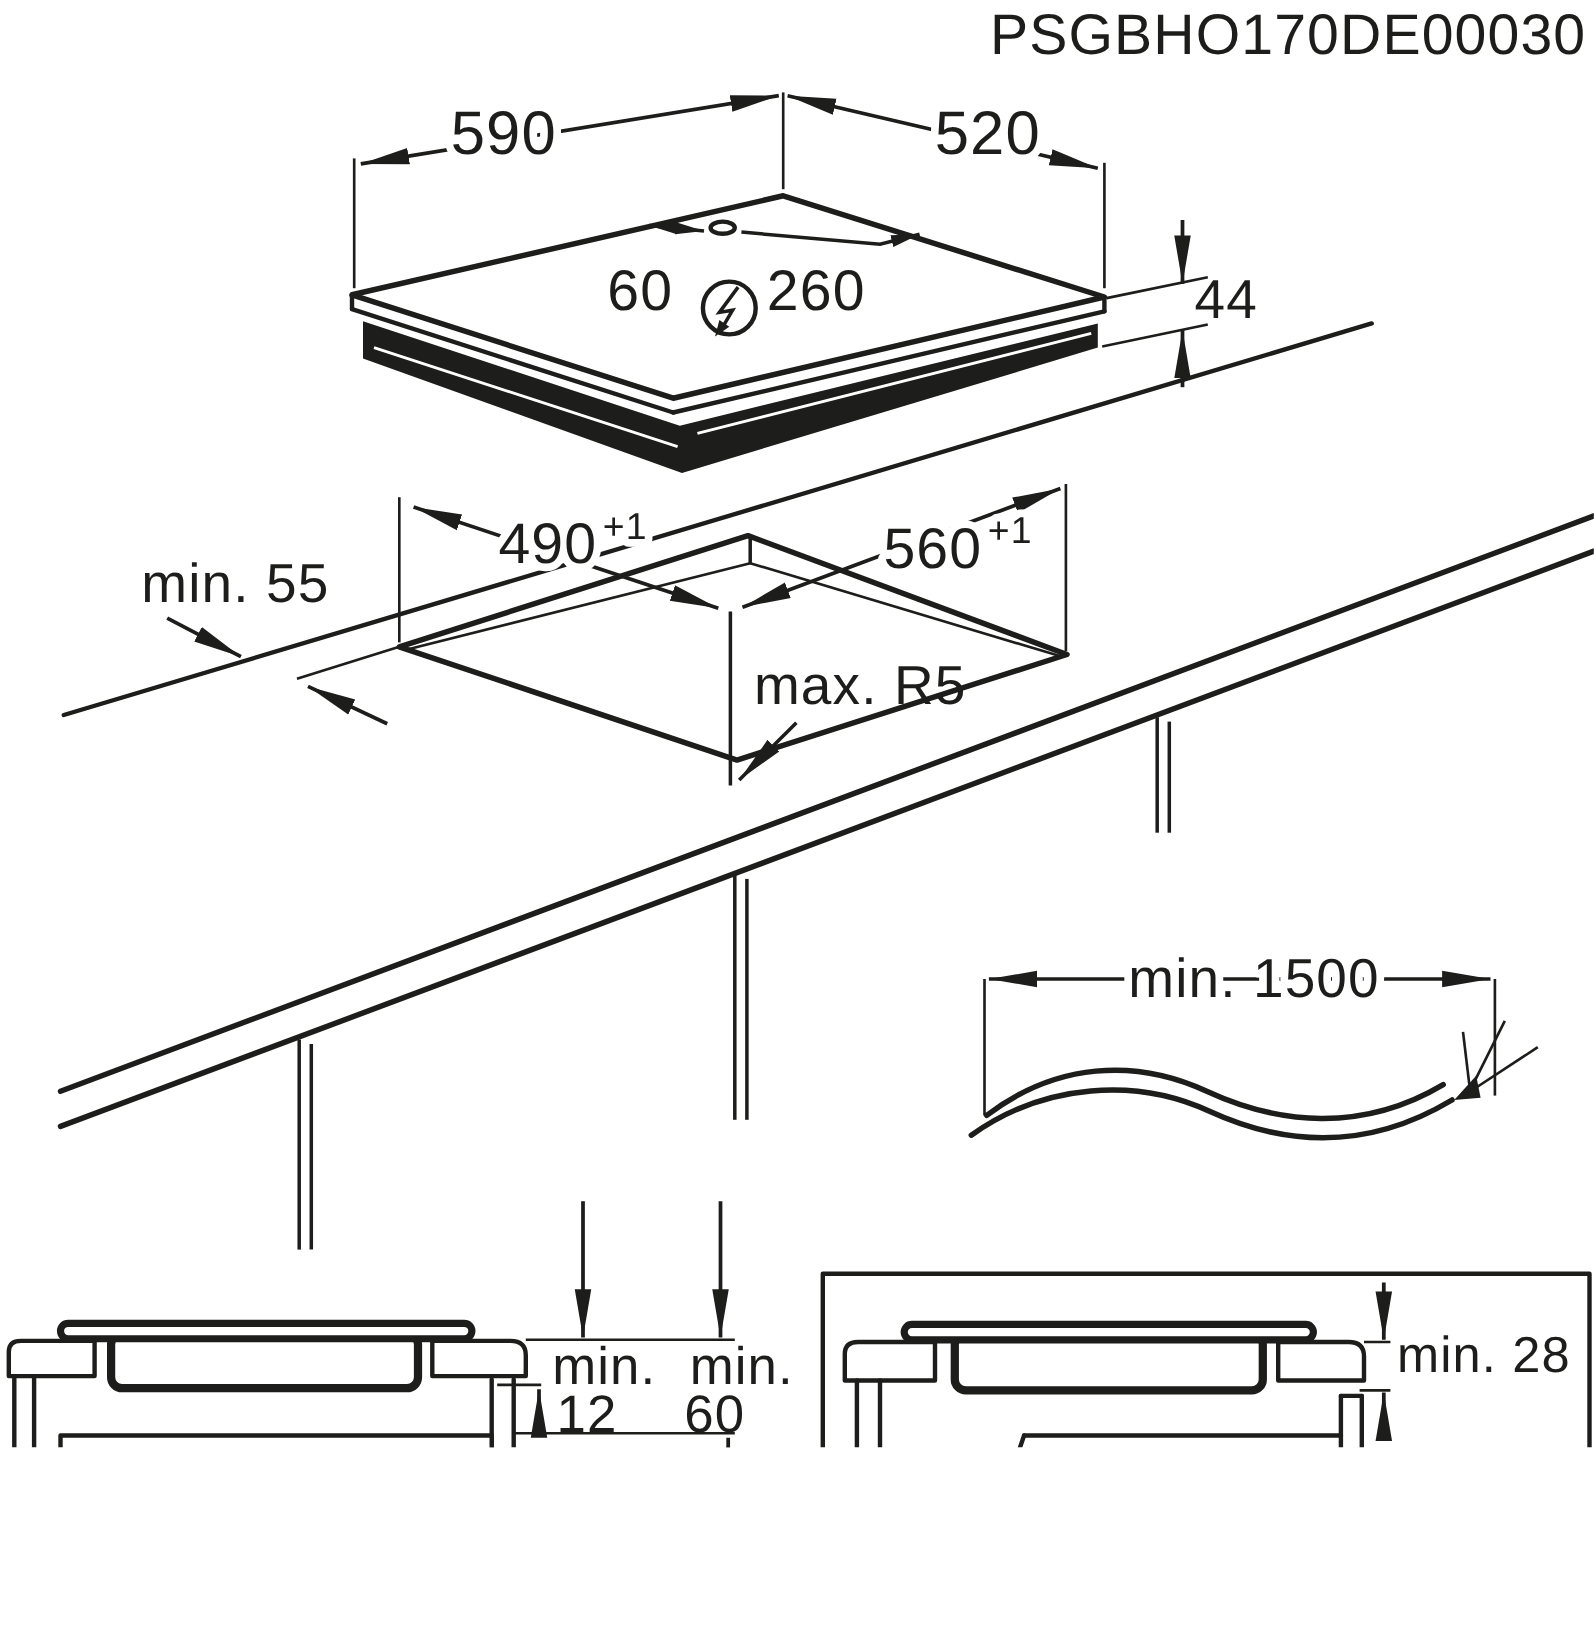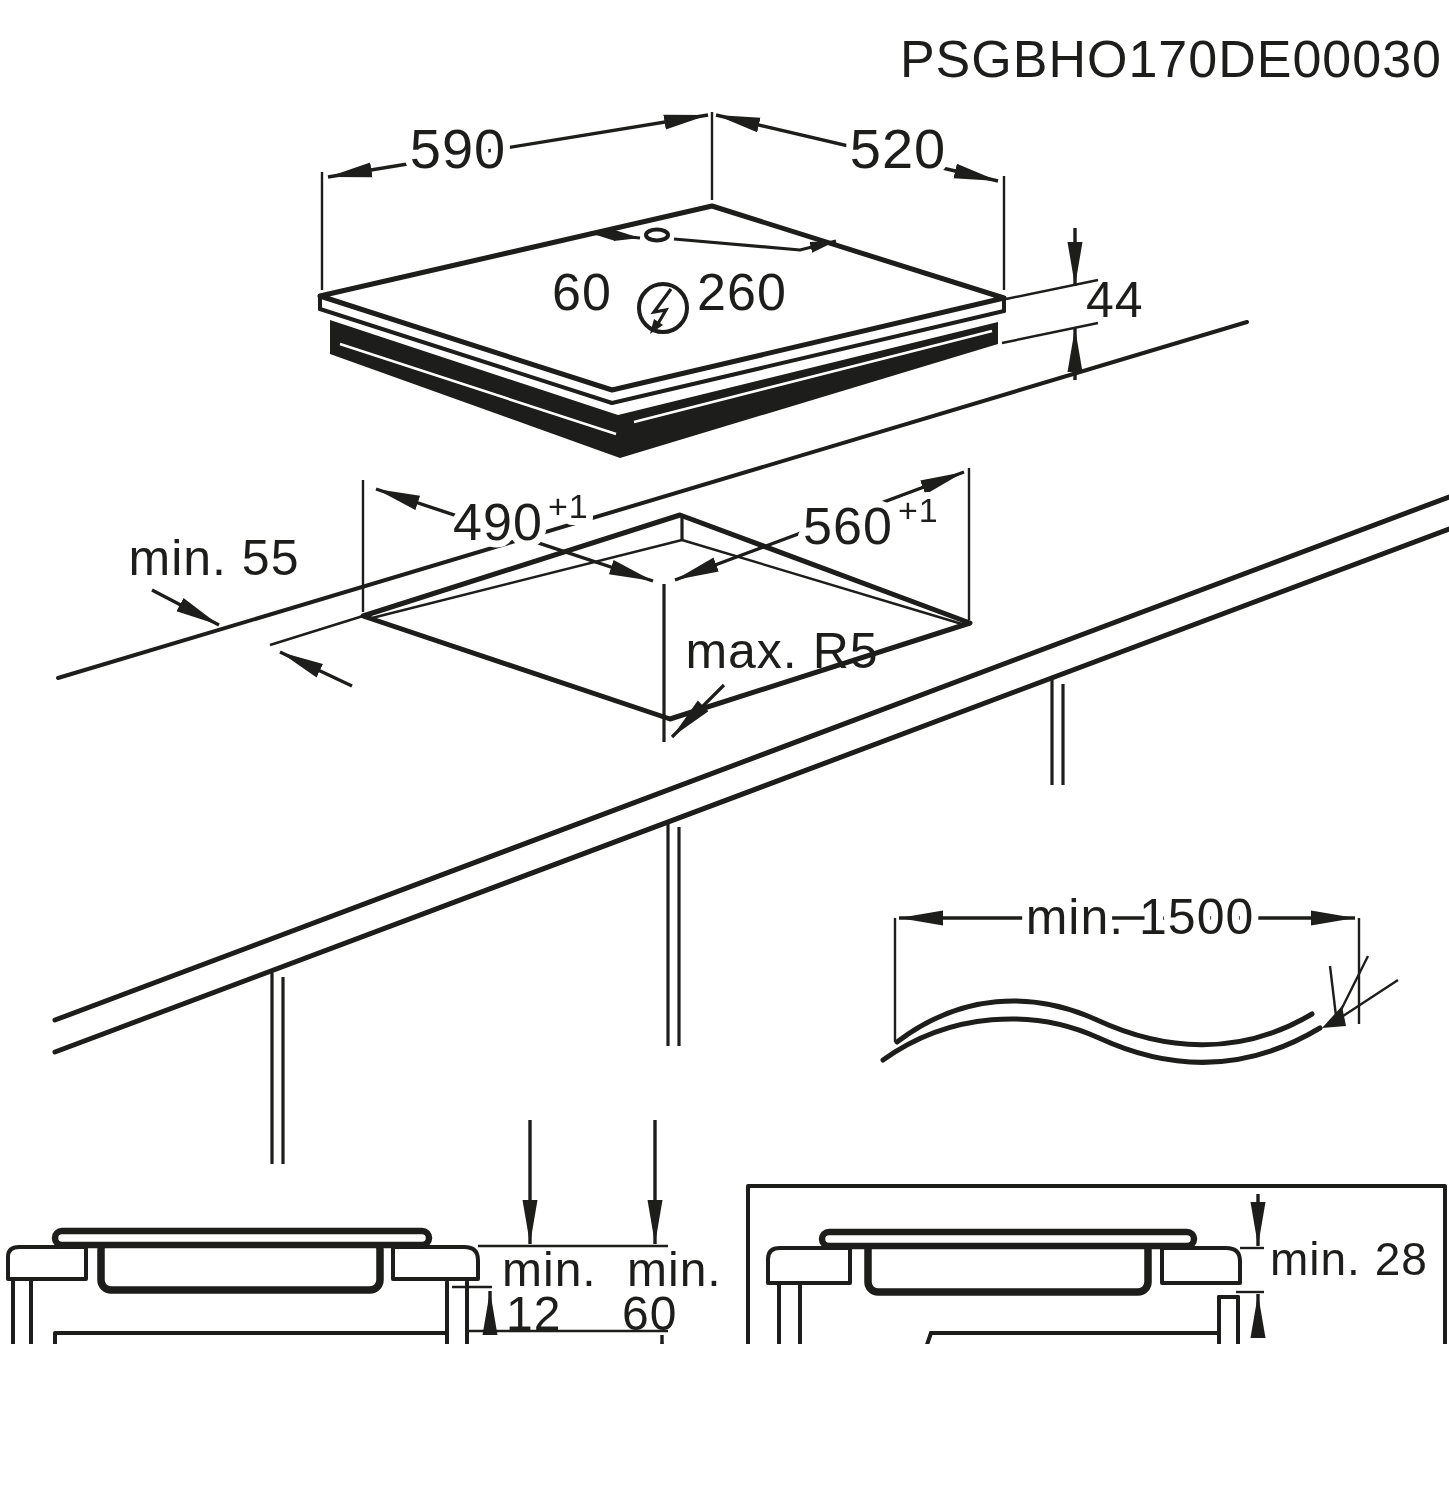--- a/index.html
+++ b/index.html
@@ -1,17 +1,17 @@
 <!DOCTYPE html>
 <html><head>
 <meta charset="utf-8">
 <style>
   html,body{margin:0;padding:0;background:#ffffff;}
   .page{position:relative;width:1449px;height:1316px;background:#ffffff;overflow:hidden;
-        font-family:"Liberation Sans", sans-serif;margin-top:28px;}
+        font-family:"Liberation Sans", sans-serif;}
   svg{display:block}
   .ln{fill:none;stroke:#1d1d1b;stroke-linecap:round;stroke-linejoin:round;stroke-width:5;}
   .ln4{fill:none;stroke:#1d1d1b;stroke-linecap:round;stroke-linejoin:round;stroke-width:4;}
   .mid{fill:none;stroke:#1d1d1b;stroke-linecap:butt;stroke-width:3.2;}
   .thin{fill:none;stroke:#1d1d1b;stroke-linecap:butt;stroke-width:2.4;}
   .dim{fill:none;stroke:#1d1d1b;stroke-linecap:butt;stroke-width:3.4;}
   .wht{fill:none;stroke:#ffffff;stroke-linecap:butt;stroke-width:2.6;}
   .solid{fill:#1d1d1b;stroke:none;}
   .paper{fill:#ffffff;}
   text{fill:#1d1d1b;font-family:"Liberation Sans", sans-serif;letter-spacing:1px;}

